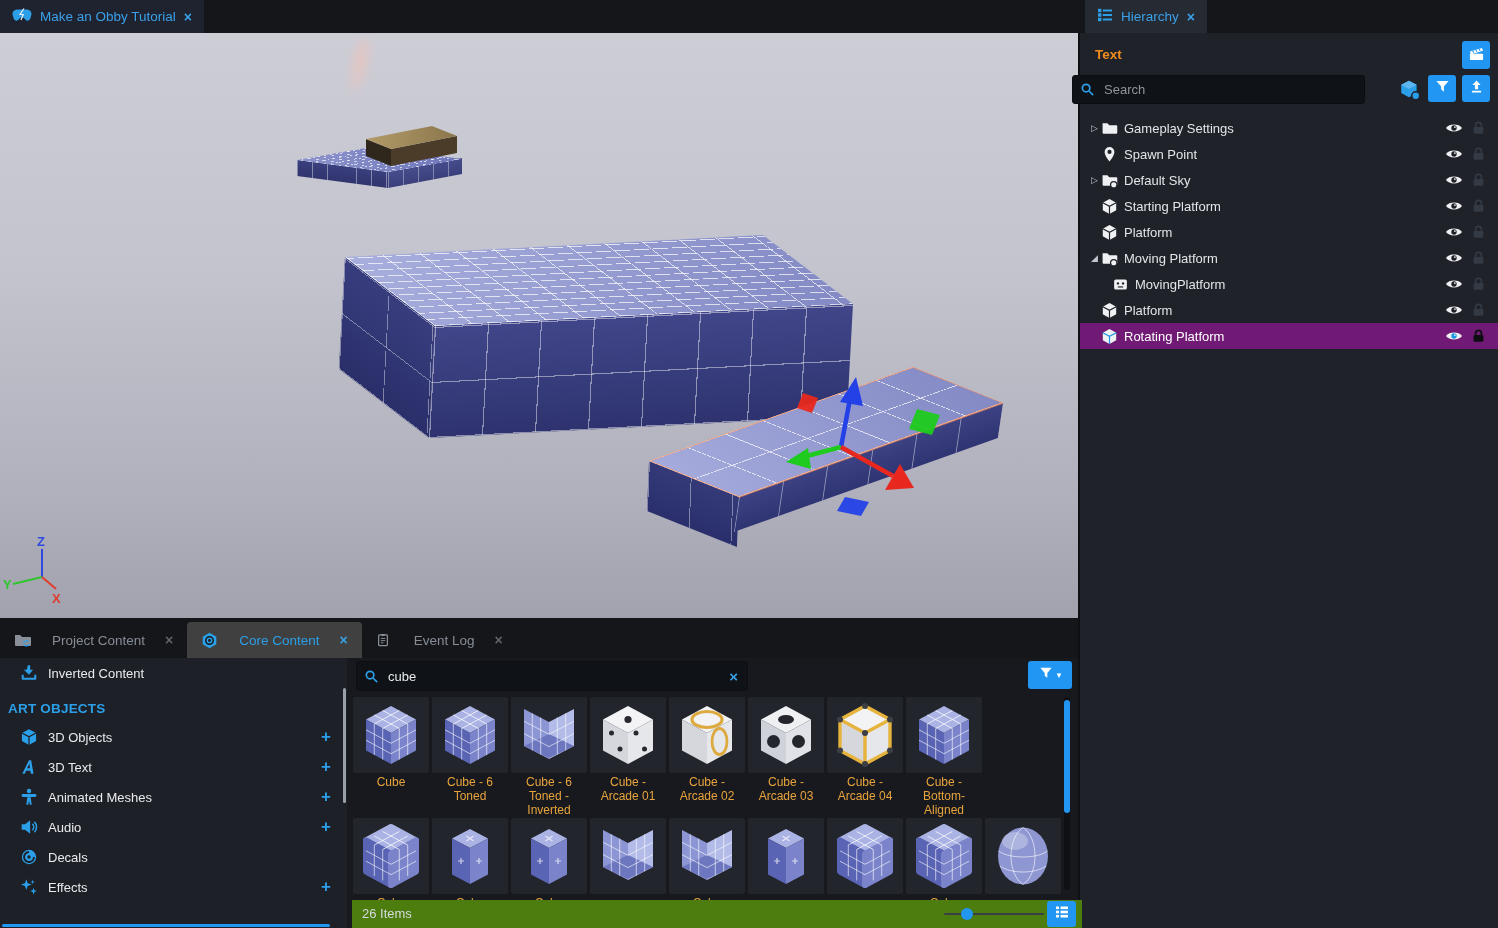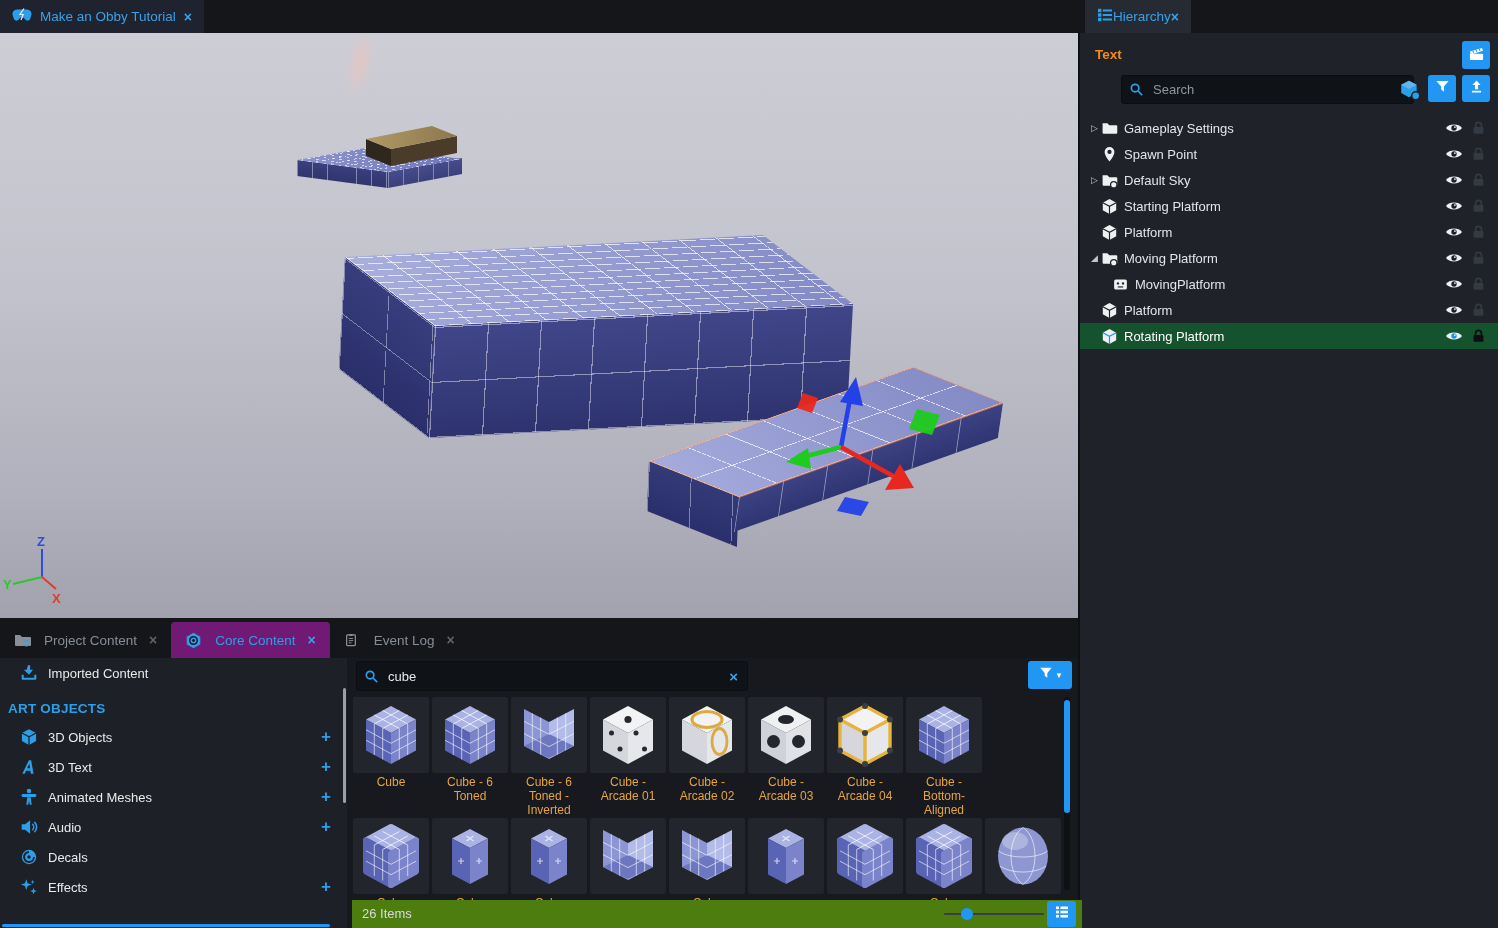--- a/index.html
+++ b/index.html
@@ -55,44 +55,44 @@
      linear-gradient(#3c4183,#2f3472);}
   .rp-cap{width:97px;height:50px;transform:matrix(0.927,0.371,-0.04,1,649,428);
      background-image:repeating-linear-gradient(90deg,rgba(255,255,255,.4) 0 1px,transparent 1px 45px),
      linear-gradient(#343978,#2a2f6c);}
   .wisp{position:absolute;left:346px;top:3px;width:26px;height:64px;border-radius:50%;
      background:radial-gradient(ellipse at 50% 40%,rgba(240,195,185,.7),rgba(240,200,190,0) 70%);
      filter:blur(3px);transform:rotate(12deg);}
   #vp-overlay{position:absolute;left:0;top:0;pointer-events:none;}
   
   #rpanel{position:absolute;left:1078px;top:33px;width:420px;height:895px;background:#1f2229;border-left:2px solid #0e1013;}
-  .rtab{position:absolute;left:1085px;top:0;height:33px;display:flex;align-items:center;padding:0 12px;background:#262b33;}
+  .rtab{position:absolute;left:1085px;top:0;height:33px;display:flex;align-items:center;gap:8px;padding:0 12px;background:#262b33;}
   .rtab .tlabel{color:#3aa0e8;font-size:13.5px;}
   #main-label{position:absolute;left:1095px;top:47px;color:#f08c1e;font-weight:bold;font-size:13.5px;}
   .btn-blue{background:#2196f3;border-radius:3px;display:flex;align-items:center;justify-content:center;cursor:pointer;}
   .searchbox{background:#0f1216;border:1px solid #0b0d11;border-radius:3px;display:flex;align-items:center;}
   .searchbox input{background:transparent;border:none;outline:none;color:#e8eaec;font-size:13px;
      font-family:"Liberation Sans",sans-serif;width:100%;}
   .searchbox input::placeholder{color:#8f959d;}
   #hier-rows{position:absolute;left:1080px;top:115px;width:418px;}
   .hrow{height:26px;display:flex;align-items:center;font-size:13px;color:#e2e5e9;cursor:pointer;}
-  .hrow.selected{background:#14532d;--bg:#1b96e4;color:#fff;align-items:center;}
+  .hrow.selected{background:#701a75;--bg:#1b96e4;color:#fff;align-items:center;}
   .harrow{width:13px;margin-left:8px;font-size:9px;color:#c2c7cd;text-align:center;flex:none;}
   .hicon{width:17px;height:17px;margin-right:6px;flex:none;}
   .hicon svg{width:17px;height:17px;display:block;}
   .hlabel{flex:1 1 auto;white-space:nowrap;overflow:hidden;}
   .heye{width:18px;height:16px;margin-right:8px;flex:none;cursor:pointer;}
   .heye svg{width:18px;height:16px;display:block;}
   .hlock{width:15px;height:16px;margin-right:12px;flex:none;cursor:pointer;color:#343a43;}
   .hrow.selected .hlock{color:#0c0e12;}
   .hlock svg{width:15px;height:16px;display:block;}
   
   #btabbar{position:absolute;left:0;top:618px;width:1078px;height:40px;background:#14161a;display:flex;align-items:flex-end;}
-  .btab{height:36px;display:flex;align-items:center;gap:12px;padding:0 14px;font-size:13.5px;color:#878d96;}
-  .btab.active{background:#701a75;border-radius:4px 4px 0 0;color:#2b9fe8;}
+  .btab{height:36px;display:flex;align-items:center;gap:20px;padding:0 14px;font-size:13.5px;color:#878d96;}
+  .btab.active{background:#404040;border-radius:4px 4px 0 0;color:#2b9fe8;}
   .btab .bicon{width:18px;height:16px;display:block;}
   
   #sidebar{position:absolute;left:0;top:658px;width:347px;height:270px;background:#1d2026;overflow:hidden;}
   .shead{margin-top:8px;height:26px;line-height:26px;padding-left:8px;color:#2b9fe8;font-weight:bold;font-size:13.5px;letter-spacing:.2px;}
   .srow{height:30px;display:flex;align-items:center;cursor:pointer;}
   .srow .sicon{width:18px;height:18px;margin-left:20px;flex:none;}
   .srow .sicon svg{width:18px;height:18px;display:block;}
   .srow .slabel{margin-left:10px;font-size:13px;color:#e8eaec;flex:1;}
   .srow .splus{color:#2b9fe8;font-size:17px;font-weight:bold;margin-right:16px;cursor:pointer;}
   #content{position:absolute;left:347px;top:658px;width:731px;height:270px;background:#17191e;}
@@ -178,21 +178,21 @@
 
 <div id="rpanel"></div>
 <div id="main-label">Text</div>
 <div class="btn-blue abs" style="left:1462px;top:41px;width:28px;height:28px;">
   <span><svg width="17" height="17" viewBox="0 0 16 16" fill="#fff">
         <path d="M1.8,6.2 L13.2,2.8 l0.9,2.7 L2.7,8.9 Z"></path>
         <rect x="1.8" y="8.2" width="12.4" height="5.8" rx="0.8"></rect>
         <path d="M4.4,5.5 l1,1.8 M7.4,4.6 l1,1.8 M10.4,3.7 l1,1.8" stroke="#2196f3" stroke-width="1"></path>
       </svg></span>
 </div>
-<div class="searchbox abs" style="left:1121px;top:75px;width:291px;height:27px;">
+<div class="searchbox abs" style="left:1072px;top:75px;width:291px;height:27px;">
   <span style="margin:0 7px;display:flex;">
       <svg width="15" height="15" viewBox="0 0 16 16" fill="none" stroke="#2b9fe8" stroke-width="1.8">
         <circle cx="6.5" cy="6.5" r="4"></circle>
         <path d="M9.6,9.6 L14,14"></path>
       </svg>
     </span>
   <input type="text" placeholder="Search" style="">
 </div>
 <div class="abs" style="left:1399px;top:79px;width:22px;height:22px;">
   <svg width="22" height="22" viewBox="0 0 20 20">
@@ -453,21 +453,21 @@
 </div>
 
 <div id="sidebar">
     <div class="srow">
       <span class="sicon">
         <svg viewBox="0 0 16 16" fill="#2b9fe8">
           <path d="M7,1 h2 v4 h2.6 L8,9.6 3.4,5 H6 Z"></path>
           <path d="M1.5,9.5 V13 a1,1 0 0 0 1,1 h11 a1,1 0 0 0 1,-1 V9.5 h-1.8 V12.2 h-9.4 V9.5 Z"></path>
         </svg>
       </span>
-      <span class="slabel">Imported Content</span>
+      <span class="slabel">Inverted Content</span>
     </div>
     <div class="shead">ART OBJECTS</div>
     <div class="srow">
       <span class="sicon">
         <svg viewBox="0 0 16 16">
           <path d="M8,1 L14.3,4.4 V11.6 L8,15 L1.7,11.6 V4.4 Z" fill="#2b9fe8"></path>
           <path d="M1.7,4.4 L8,7.8 L14.3,4.4 M8,7.8 V15" stroke="#1d2026" stroke-width="1.1" fill="none"></path>
         </svg>
       </span>
       <span class="slabel">3D Objects</span>

